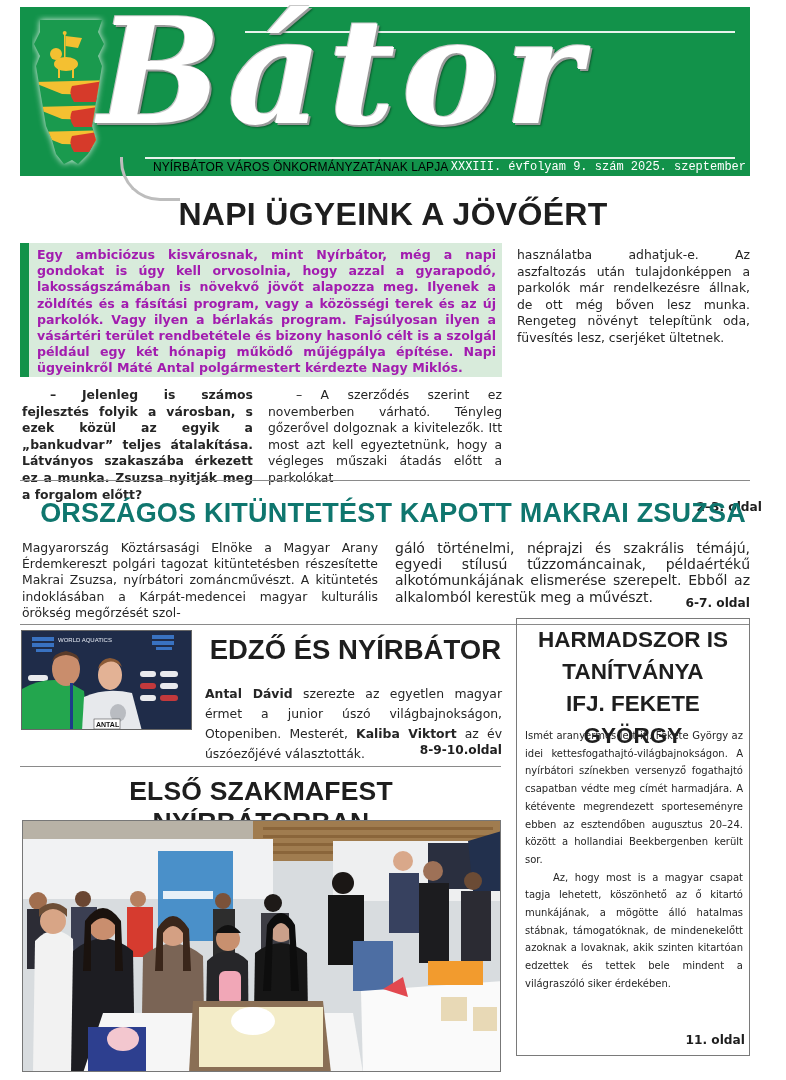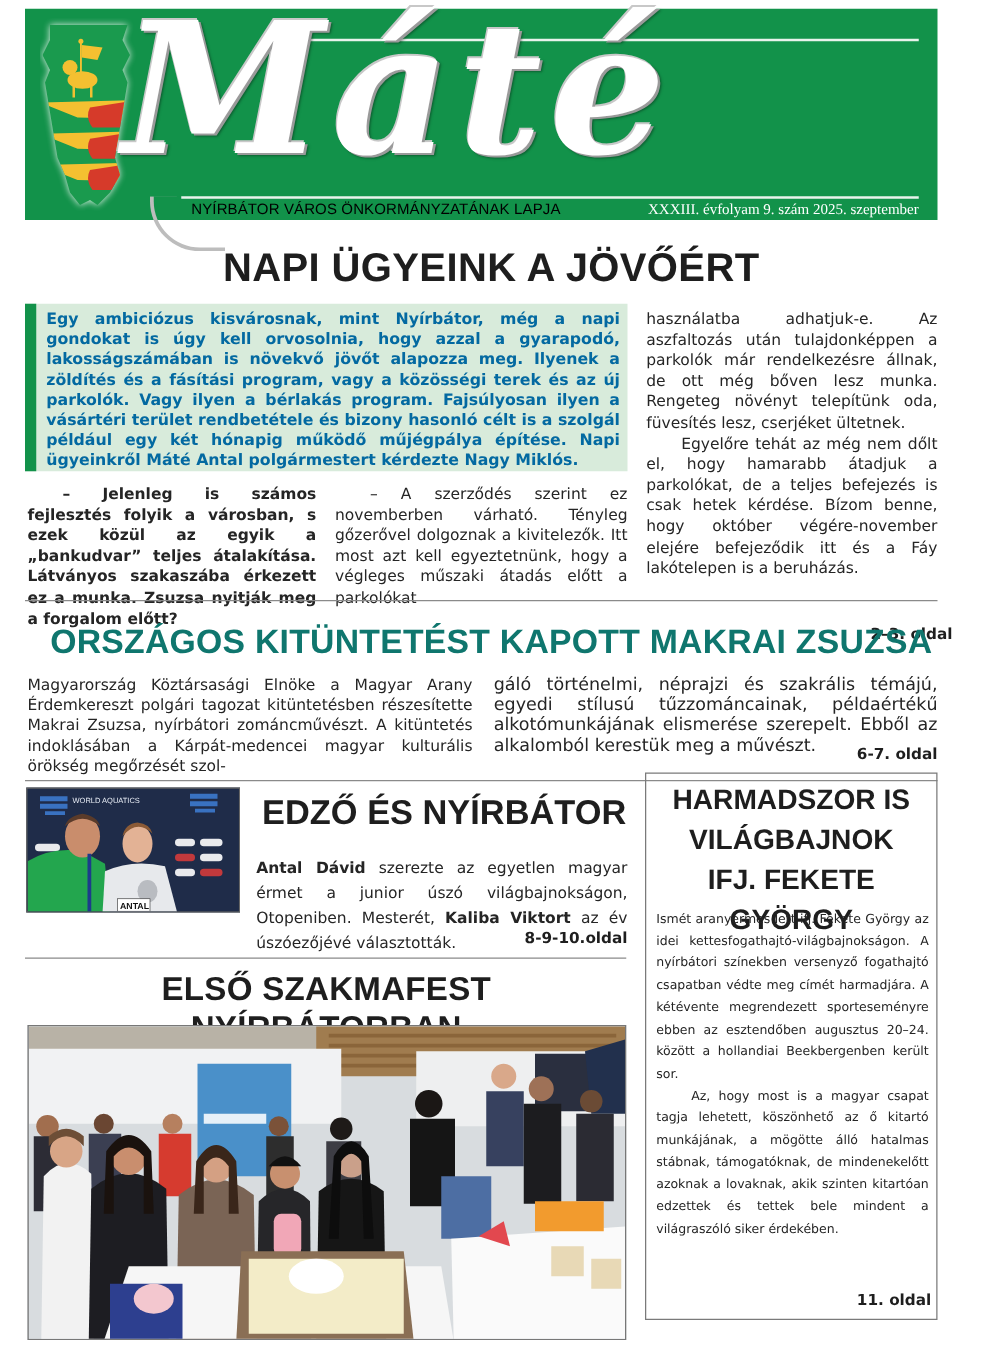--- a/index.html
+++ b/index.html
@@ -8,27 +8,27 @@
 
   
   .masthead { position: absolute; left: 20px; top: 7px; width: 730px; height: 169px; background: #12924a; overflow: visible; }
   .mast-rule-top { position: absolute; left: 225px; top: 24px; width: 490px; height: 2px; background: #e8f3ec; }
   .mast-rule-bot { position: absolute; left: 125px; top: 150px; width: 590px; height: 1.5px; background: #e8f3ec; }
   .logo-wrap { position: absolute; left: 12px; top: 7px; width: 78px; height: 155px; }
   .mast-title { position: absolute; left: 78px; top: -8px; font-family: "DejaVu Serif", serif; font-weight: bold; font-style: italic;
     font-size: 146px; line-height: 1; color: #ffffff; letter-spacing: 6px;
     text-shadow: 2px 2px 0 #9a9a9a, -1px -1px 0 #c8c8c8, 3px 3px 2px rgba(0,0,0,0.35); }
   .mast-sub-left { position: absolute; left: 133px; top: 153px; font-family: "Liberation Sans", sans-serif; font-size: 12px; color: #000000; letter-spacing: 0.1px; }
-  .mast-sub-right { position: absolute; right: 15px; top: 153px; font-family: Liberation Serif, serif; font-size: 12px; color: #ffffff; }
+  .mast-sub-right { position: absolute; right: 4px; top: 153px; font-family: Liberation Mono, monospace; font-size: 12px; color: #ffffff; }
   .swash { position: absolute; left: 100px; top: 150px; width: 60px; height: 44px; border: 3px solid #bdbdbd; border-top: none; border-right: none; border-radius: 0 0 0 40px; }
 
   
   .h-main { position: absolute; left: 0; right: 0; top: 196px; text-align: center; font-family: "Liberation Sans", sans-serif; font-weight: bold; font-size: 32px; letter-spacing: 0.3px; color: #1e1e1e; }
   .lead-box { position: absolute; left: 20px; top: 243px; width: 482px; height: 134px; background: #d8ebdb; border-left: 9px solid #12924a; padding: 4px 6px 4px 8px; }
-  .lead-box p { font-family: "DejaVu Sans", sans-serif; font-weight: bold; font-size: 12.6px; line-height: 16.2px; text-align: justify; color: #0369a1; }
+  .lead-box p { font-family: "DejaVu Sans", sans-serif; font-weight: bold; font-size: 12.6px; line-height: 16.2px; text-align: justify; color: #a21caf; }
   .lead-box b.name { font-weight: 900; }
 
   .col { position: absolute; font-family: "DejaVu Sans", sans-serif; font-size: 12.4px; line-height: 16.6px; text-align: justify; color: #252525; }
   .col p { margin: 0; }
   .indent { text-indent: 28px; }
   .q-col { left: 22px; top: 387px; width: 231px; font-weight: bold; }
   .a-col1 { left: 268px; top: 387px; width: 234px; }
   .a-col2 { left: 517px; top: 247px; width: 233px; }
   .pageref { font-family: "DejaVu Sans", sans-serif; font-weight: bold; font-size: 12.2px; text-align: right; color: #1e1e1e; }
   .ref-1 { position: absolute; right: 24px; top: 456px; margin-top: 44px; }
@@ -92,21 +92,21 @@
         <circle cx="24" cy="40" r="6" fill="#f4c031"></circle>
         <rect x="26" y="54" width="2" height="10" fill="#f4c031"></rect>
         <rect x="40" y="54" width="2" height="10" fill="#f4c031"></rect>
         <rect x="32" y="20" width="1.5" height="26" fill="#f4c031"></rect>
         <path d="M33.5 22 L50 24 L46 34 L33.5 32 Z" fill="#f4c031"></path>
         <circle cx="32.7" cy="19" r="2" fill="#f4c031"></circle>
       </g>
     </svg>
   </div>
 
-  <div class="mast-title">Máté</div>
+  <div class="mast-title">Bátor</div>
   <div class="swash"></div>
   <div class="mast-sub-left">NYÍRBÁTOR VÁROS ÖNKORMÁNYZATÁNAK LAPJA</div>
   <div class="mast-sub-right">XXXIII. évfolyam 9. szám 2025. szeptember</div>
 </header>
 
 <h1 class="h-main">NAPI ÜGYEINK A JÖVŐÉRT</h1>
 
 <div class="lead-box">
   <p><span>Egy ambiciózus kisvárosnak, mint Nyírbátor, még a napi gondokat is úgy kell orvosolnia, hogy azzal a gyarapodó, lakosságszámában is növekvő jövőt alapozza meg. Ilyenek a zöldítés és a fásítási program, vagy a közösségi terek és az új parkolók. Vagy ilyen a bérlakás program. Fajsúlyosan ilyen a vásártéri terület rendbetétele és bizony hasonló célt is a szolgál például egy két hónapig működő műjégpálya építése. Napi ügyeinkről</span> <b class="name">Máté Antal</b><span> polgármestert kérdezte </span><b class="name">Nagy Miklós</b><span>.</span></p>
 </div>
@@ -114,21 +114,20 @@
 <div class="col q-col">
   <p class="indent">– Jelenleg is számos fejlesztés folyik a városban, s ezek közül az egyik a „bankudvar” teljes átalakítása. Látványos szakaszába érkezett ez a munka. Zsuzsa nyitják meg a forgalom előtt?</p>
 </div>
 
 <div class="col a-col1">
   <p class="indent">– A szerződés szerint ez novemberben várható. Tényleg gőzerővel dolgoznak a kivitelezők. Itt most azt kell egyeztetnünk, hogy a végleges műszaki átadás előtt a parkolókat</p>
 </div>
 
 <div class="col a-col2">
   <p>használatba adhatjuk-e. Az aszfaltozás után tulajdonképpen a parkolók már rendelkezésre állnak, de ott még bőven lesz munka. Rengeteg növényt telepítünk oda, füvesítés lesz, cserjéket ültetnek.</p>
-  <p class="indent">Egyelőre tehát az még nem dőlt el, hogy hamarabb átadjuk a parkolókat, de a teljes befejezés is csak hetek kérdése. Bízom benne, hogy október végére-november elejére befejeződik itt és a Fáy lakótelepen is a beruházás.</p>
 </div>
 
 <div class="pageref ref-1">2–3. oldal</div>
 <div class="rule rule-1"></div>
 
 <h2 class="h-makrai">ORSZÁGOS KITÜNTETÉST KAPOTT MAKRAI ZSUZSA</h2>
 <div class="col mk-col1">
   <p>Magyarország Köztársasági Elnöke a Magyar Arany Érdemkereszt polgári tagozat kitüntetésben részesítette Makrai Zsuzsa, nyírbátori zománcművészt. A kitüntetés indoklásában a Kárpát-medencei magyar kulturális örökség megőrzését szol-</p>
 </div>
 <div class="col mk-col2">
@@ -253,21 +252,21 @@
     <rect x="405" y="140" width="55" height="24" fill="#f29b2e"></rect>
     <path d="M360 168 L380 156 L385 176 Z" fill="#e2484f"></path>
     <rect x="418" y="176" width="26" height="24" fill="#e8d9b6"></rect>
     <rect x="450" y="186" width="24" height="24" fill="#e8d9b6"></rect>
   </svg>
 </div>
 
 <aside class="side-box">
   <h2 class="h-side">
     <div>HARMADSZOR IS</div>
-    <div>VILÁGBAJNOK</div>
+    <div>TANÍTVÁNYA</div>
     <div>IFJ. FEKETE GYÖRGY</div>
   </h2>
   <div class="col side-text">
     <p>Ismét aranyérmes lett ifj. Fekete György az idei kettesfogathajtó-világbajnokságon. A nyírbátori színekben versenyző fogathajtó csapatban védte meg címét harmadjára. A kétévente megrendezett sporteseményre ebben az esztendőben augusztus 20–24. között a hollandiai Beekbergenben került sor.</p>
     <p class="indent">Az, hogy most is a magyar csapat tagja lehetett, köszönhető az ő kitartó munkájának, a mögötte álló hatalmas stábnak, támogatóknak, de mindenekelőtt azoknak a lovaknak, akik szinten kitartóan edzettek és tettek bele mindent a világraszóló siker érdekében.</p>
   </div>
   <div class="pageref ref-4">11. oldal</div>
 </aside>
 
 </body></html>

